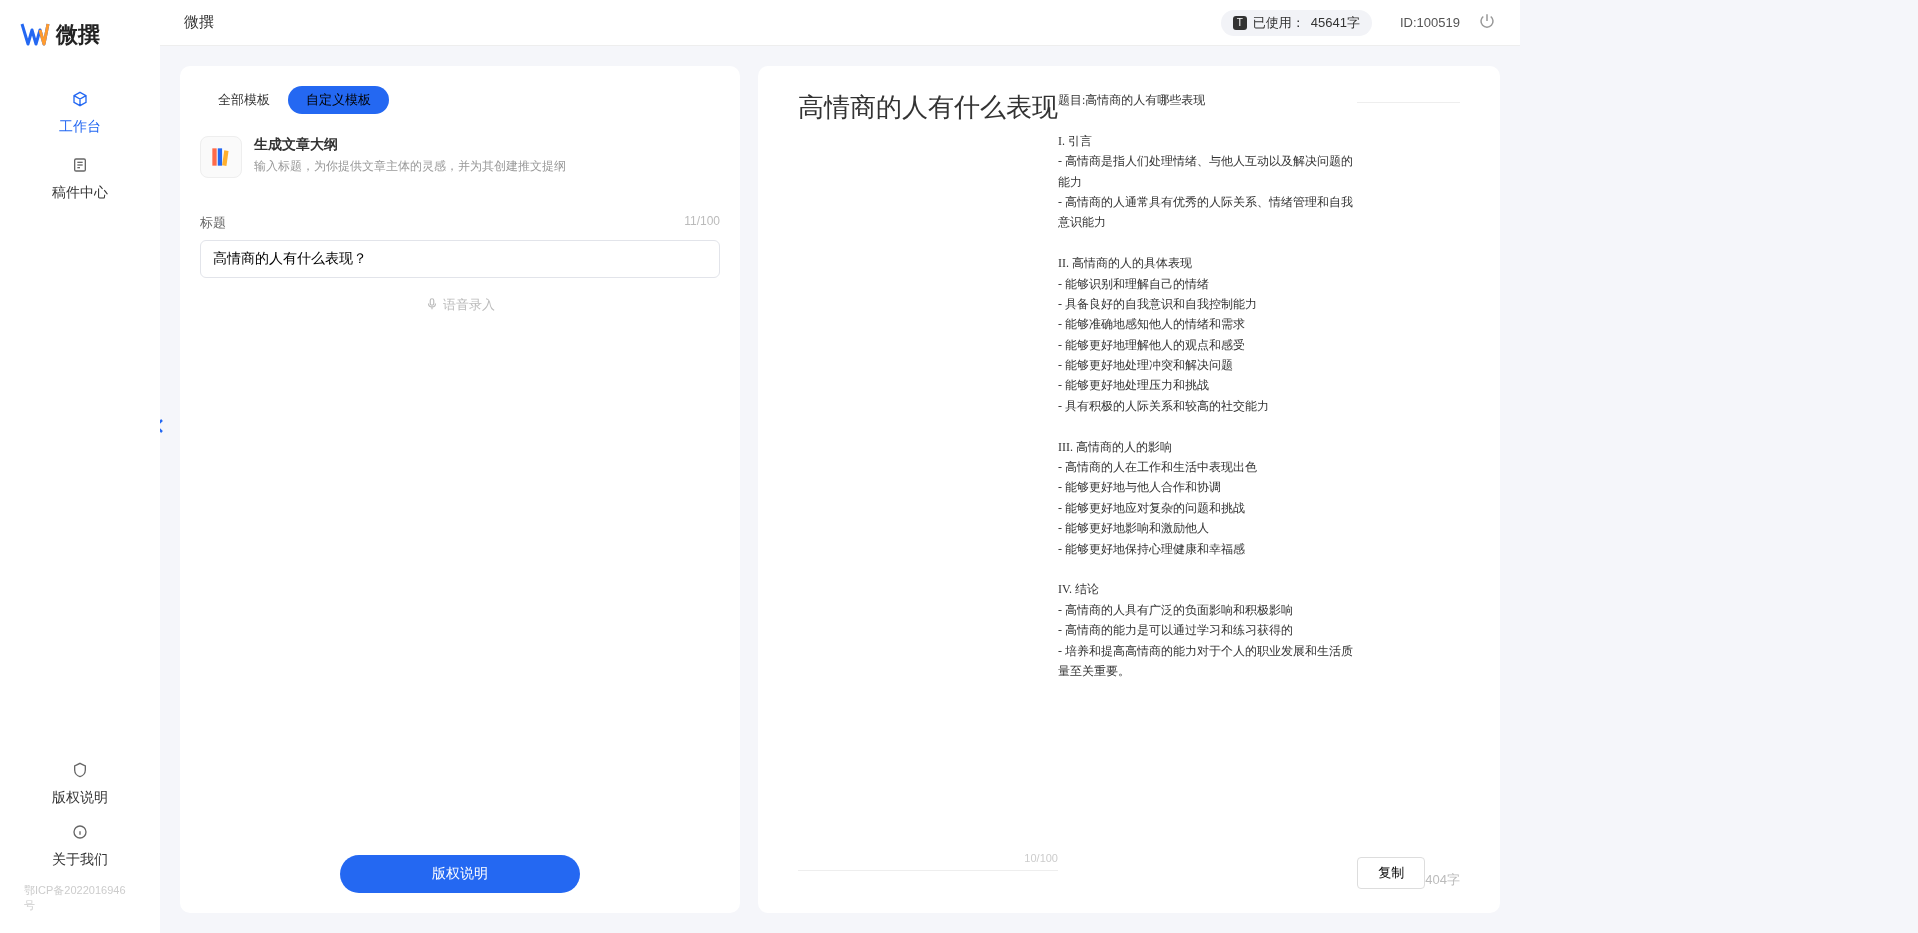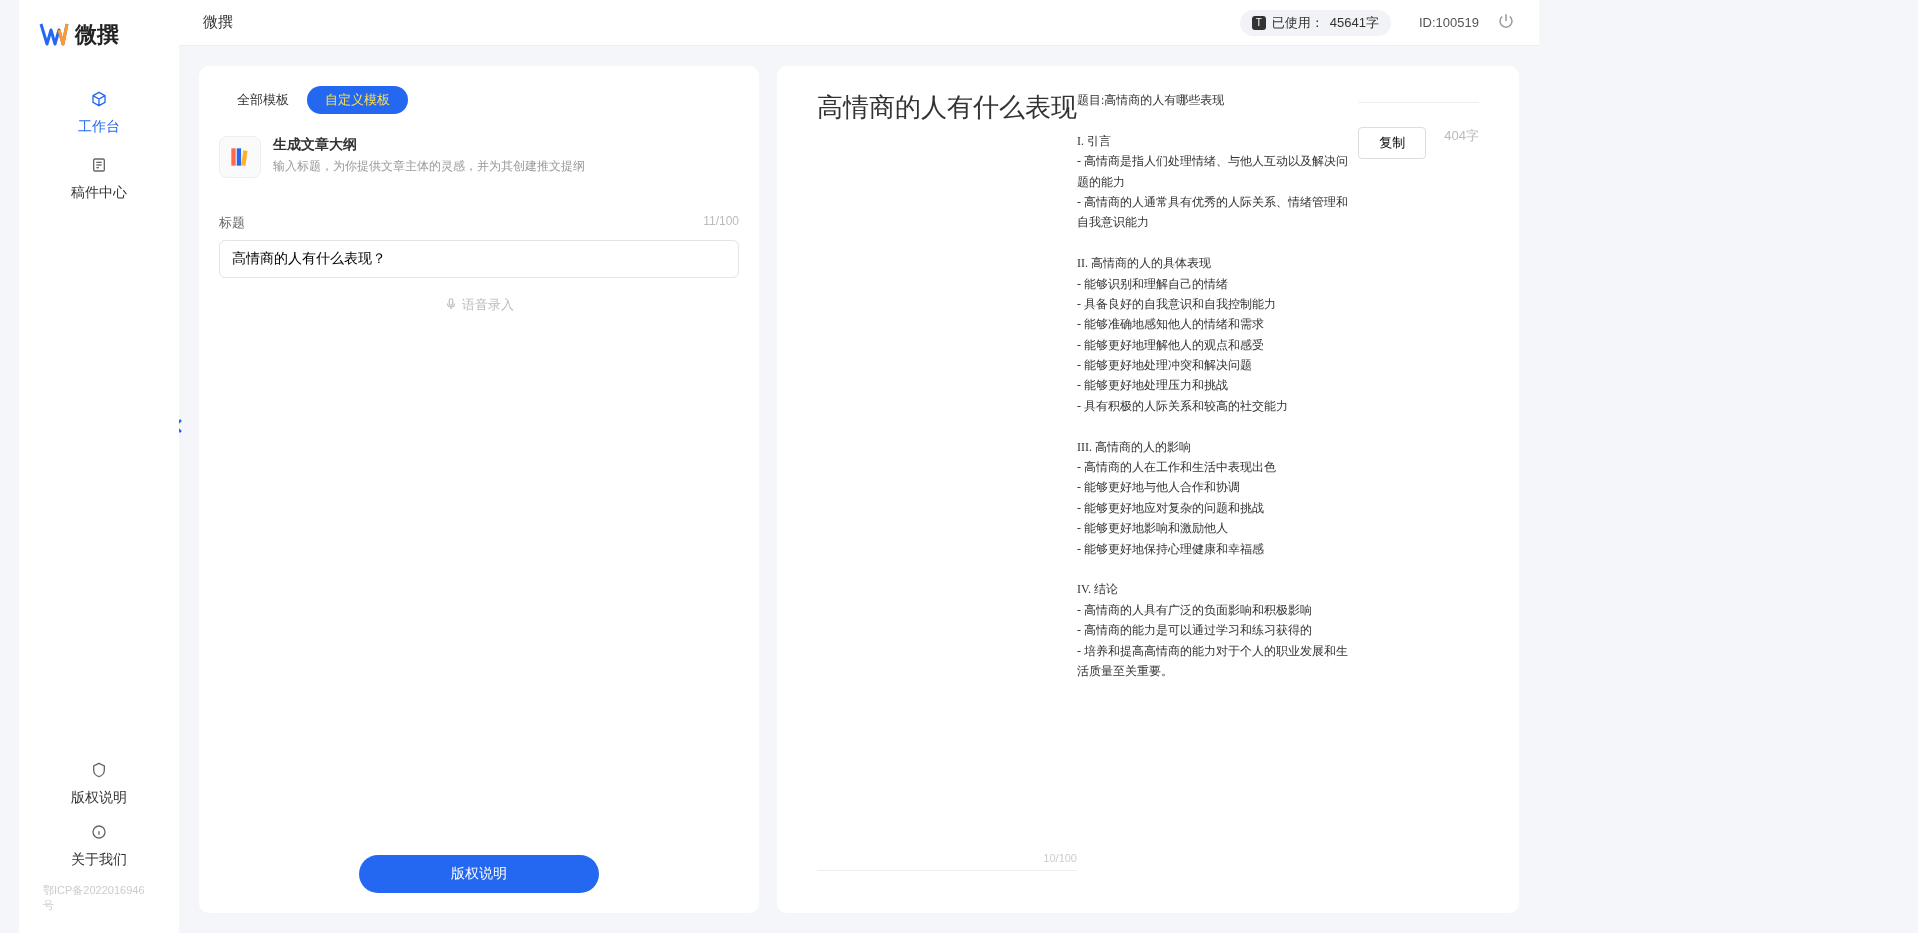--- a/index.html
+++ b/index.html
@@ -1,17 +1,17 @@
 <!DOCTYPE html>
 <html><head>
 <meta charset="utf-8">
 <style>
 * { margin: 0; padding: 0; box-sizing: border-box; }
 body { font-family: -apple-system, "PingFang SC", "Microsoft YaHei", sans-serif; background: #f5f6fa; color: #333; font-size: 14px; }
-.app { display: flex; height: 933px; width: 1520px; overflow: hidden; margin-left: 19px; }
+.app { display: flex; height: 933px; width: 1520px; overflow: hidden; }
 
 
 .sidebar { width: 160px; background: #fff; display: flex; flex-direction: column; padding: 20px 0; }
 .logo { display: flex; align-items: center; gap: 6px; padding: 0 20px 30px 20px; }
 .logo-text { font-size: 22px; font-weight: 700; color: #222; }
 .nav { flex: 1; }
 .nav-item { display: flex; align-items: center; gap: 10px; padding: 10px 24px; cursor: pointer; flex-direction: column; }
 .nav-item.active { color: #2468f2; }
 .nav-item .icon { width: 18px; height: 18px; display: flex; align-items: center; justify-content: center; }
 .sidebar-bottom { padding: 0 24px; }
@@ -26,21 +26,21 @@
 .usage-pill .t-badge { background: #333; color: #fff; border-radius: 3px; font-size: 10px; width: 14px; height: 14px; display: flex; align-items: center; justify-content: center; }
 .topbar-id { margin-left: 28px; font-size: 13px; color: #555; }
 .power-icon { margin-left: 18px; cursor: pointer; color: #888; }
 
 .workspace { flex: 1; display: flex; gap: 18px; padding: 20px; overflow: hidden; position: relative; }
 .collapse-handle { position: absolute; left: -8px; top: 370px; z-index: 5; }
 
 .panel-left { width: 560px; background: #fff; border-radius: 10px; display: flex; flex-direction: column; padding: 20px 0; }
 .tabs { display: flex; gap: 0; padding: 0 20px 16px 20px; }
 .tab { padding: 5px 18px; border-radius: 16px; cursor: pointer; font-size: 13px; }
-.tab.active { background: #2468f2; color: #fde047; }
+.tab.active { background: #2468f2; color: #000000; }
 
 .template-card { display: flex; gap: 12px; padding: 6px 20px 16px 20px; align-items: flex-start; }
 .template-icon { width: 42px; height: 42px; background: #fafafa; border-radius: 8px; display: flex; align-items: center; justify-content: center; border: 1px solid #eee; }
 .template-text .t-title { font-weight: 600; font-size: 14px; }
 .template-text .t-desc { font-size: 12px; color: #999; margin-top: 4px; }
 
 .form-sec { padding: 20px 20px 0 20px; flex: 1; }
 .label-row { display: flex; justify-content: space-between; align-items: flex-start; margin-bottom: 8px; }
 .form-label { font-size: 13px; color: #666; }
 .counter { font-size: 12px; color: #bbb; }
@@ -48,21 +48,21 @@
 .voice-row { text-align: center; margin-top: 18px; color: #bbb; font-size: 13px; display: flex; justify-content: center; align-items: center; gap: 4px; }
 
 .gen-btn-wrap { padding: 0 20px; margin-top: auto; }
 .gen-btn { width: 240px; margin: 0 auto; display: block; background: #2468f2; color: #fff; border: none; border-radius: 20px; padding: 10px 0; font-size: 14px; cursor: pointer; }
 
 .panel-right { flex: 1; background: #fff; border-radius: 10px; display: flex; flex-direction: row; padding: 24px 40px; position: relative; }
 .out-title-wrap { position: relative; border-bottom: 1px solid #eee; padding-bottom: 12px; margin-bottom: 18px;}
 .out-title { font-family: "Songti SC", SimSun, serif; font-size: 26px; text-align: center; }
 .out-count { position: absolute; right: 0; bottom: 6px; font-size: 11px; color: #ccc; }
 .out-body { flex: 1; font-size: 12px; line-height: 1.7; white-space: pre-wrap; color: #333; overflow-y: auto; font-family: "Songti SC", SimSun, serif; }
-.out-footer { display: flex; justify-content: flex-end; align-items: flex-start; gap: 18px; padding-top: 24px; border-top: 1px solid #eee; margin-top: 12px; }
+.out-footer { display: flex; justify-content: flex-end; align-items: flex-end; padding-top: 24px; border-top: 1px solid #eee; margin-top: 12px; }
 .copy-btn { border: 1px solid #ddd; background: #fff; border-radius: 4px; padding: 6px 20px; cursor: pointer; font-size: 13px; }
 .word-count { color: #bbb; font-size: 13px; }
 </style>
 </head>
 <body>
 
 <div class="app">
 
   <aside class="sidebar">
     <div class="logo">

